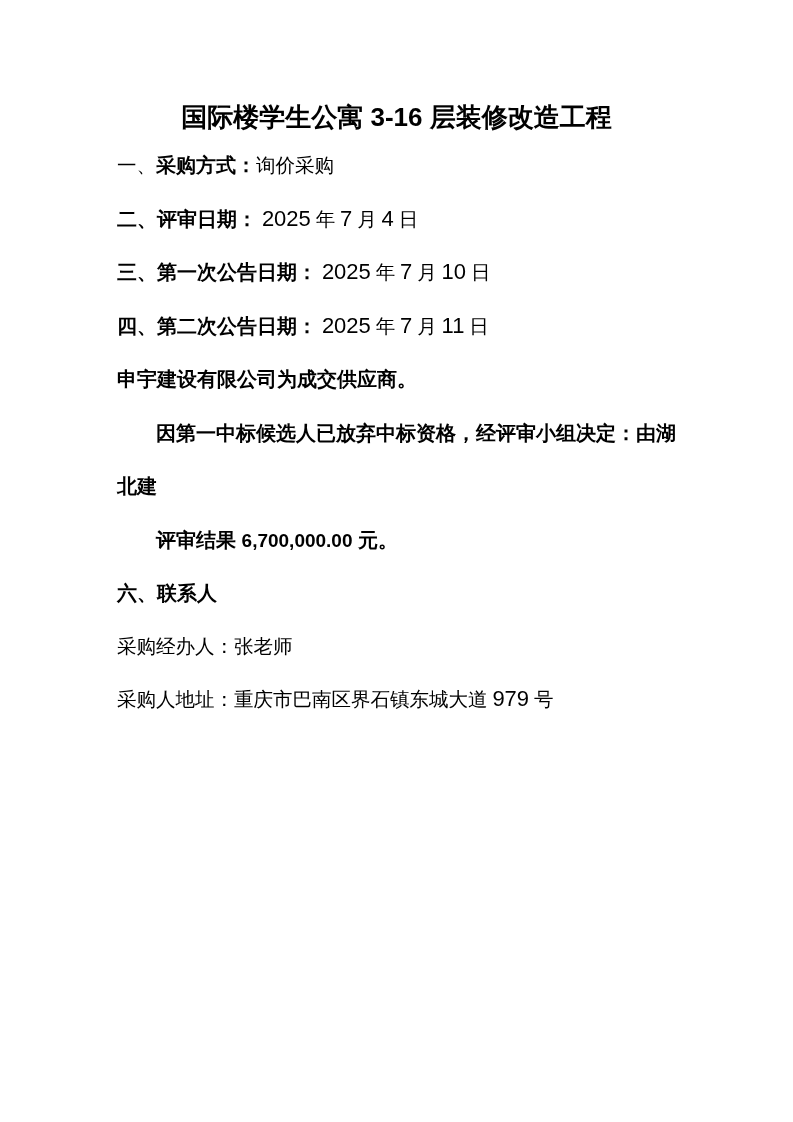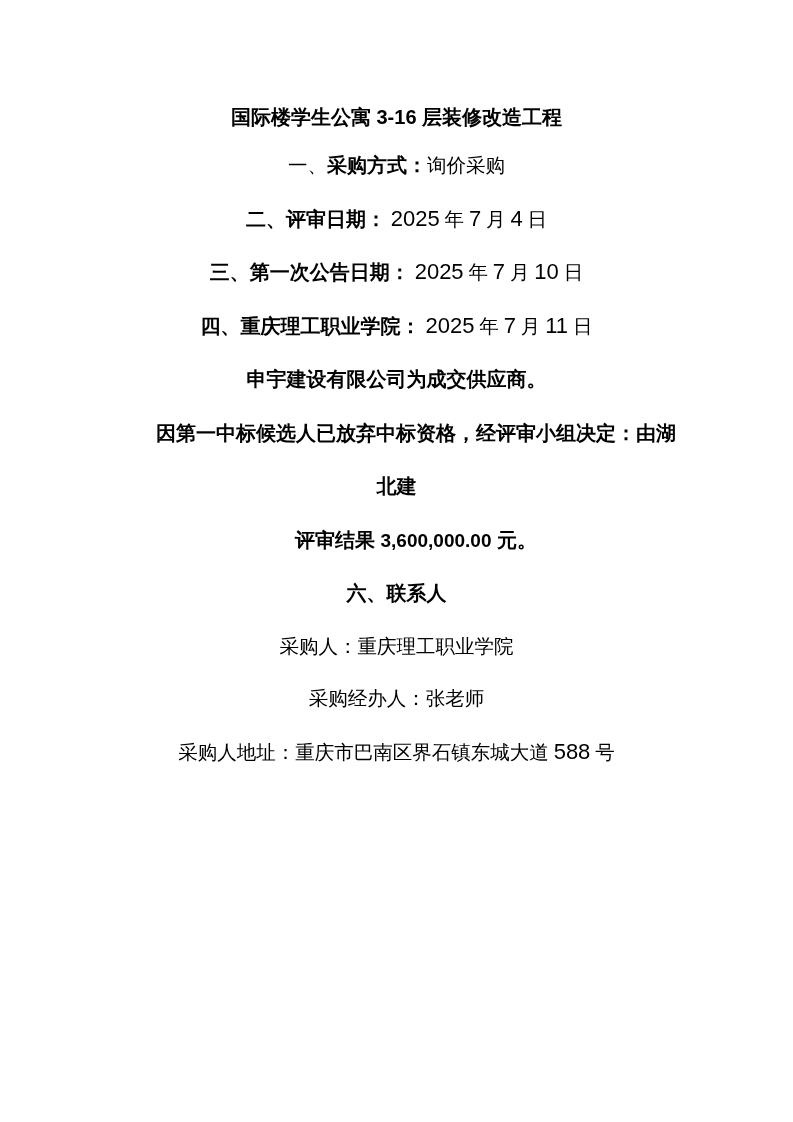--- a/index.html
+++ b/index.html
@@ -16,27 +16,26 @@
     color: #000000;
     box-sizing: border-box;
     padding: 95px 117px 0 117px;
     overflow: hidden;
   }
   .title-line {
     margin: 0;
     text-align: center;
     font-family: "Liberation Sans", sans-serif;
     font-weight: 700;
-    font-size: 20px;
+    font-size: 26px;
     line-height: 44px;
     color: #000000;
   }
   .doc-body {
     margin-top: 0;
-    text-align: center;
   }
   .line {
     line-height: 52.5px;
     font-size: 19.5px;
     font-family: "Liberation Serif", serif;
     color: #000000;
   }
   .indent {
     text-indent: 39px;
   }
@@ -67,23 +66,22 @@
 <div class="page">
 
   <div class="doc-title">
     <p class="title-line">国际楼学生公寓 3-16 层装修改造工程</p>
   </div>
 
   <div class="doc-body">
     <div class="line"><span class="cn-serif">一、</span><span class="cn-bold">采购方式：</span><span class="cn-serif">询价采购</span></div>
     <div class="line"><span class="cn-bold">二、评审日期：</span><span class="cn-serif">&nbsp;</span><span class="num">2025</span><span class="cn-serif"> 年 </span><span class="num">7</span><span class="cn-serif"> 月 </span><span class="num">4</span><span class="cn-serif"> 日</span></div>
     <div class="line"><span class="cn-bold">三、第一次公告日期：</span><span class="cn-serif">&nbsp;</span><span class="num">2025</span><span class="cn-serif"> 年 </span><span class="num">7</span><span class="cn-serif"> 月 </span><span class="num">10</span><span class="cn-serif"> 日</span></div>
-    <div class="line"><span class="cn-bold">四、重庆理工职业学院：</span><span class="cn-serif">&nbsp;</span><span class="num">2025</span><span class="cn-serif"> 年 </span><span class="num">7</span><span class="cn-serif"> 月 </span><span class="num">11</span><span class="cn-serif"> 日</span></div>
+    <div class="line"><span class="cn-bold">四、第二次公告日期：</span><span class="cn-serif">&nbsp;</span><span class="num">2025</span><span class="cn-serif"> 年 </span><span class="num">7</span><span class="cn-serif"> 月 </span><span class="num">11</span><span class="cn-serif"> 日</span></div>
     <div class="line"><span class="cn-bold">申宇建设有限公司为成交供应商。</span></div>
     <div class="line indent"><span class="cn-bold">因第一中标候选人已放弃中标资格，经评审小组决定：由湖北建</span></div>
-    <div class="line indent"><span class="cn-bold">评审结果</span><span class="cn-bold">&nbsp;</span><span class="num-bold">3,600,000.00</span><span class="cn-bold"> </span><span class="cn-bold">元。</span></div>
+    <div class="line indent"><span class="cn-bold">评审结果</span><span class="cn-bold">&nbsp;</span><span class="num-bold">6,700,000.00</span><span class="cn-bold"> </span><span class="cn-bold">元。</span></div>
     <div class="line"><span class="cn-bold">六、联系人</span></div>
-    <div class="line"><span class="cn-serif">采购人：重庆理工职业学院</span></div>
     <div class="line"><span class="cn-serif">采购经办人：张老师</span></div>
-    <div class="line"><span class="cn-serif">采购人地址：重庆市巴南区界石镇东城大道</span><span class="cn-serif">&nbsp;</span><span class="num">588</span><span class="cn-serif"> 号</span></div>
+    <div class="line"><span class="cn-serif">采购人地址：重庆市巴南区界石镇东城大道</span><span class="cn-serif">&nbsp;</span><span class="num">979</span><span class="cn-serif"> 号</span></div>
   </div>
 
 </div>
 
 </body></html>

